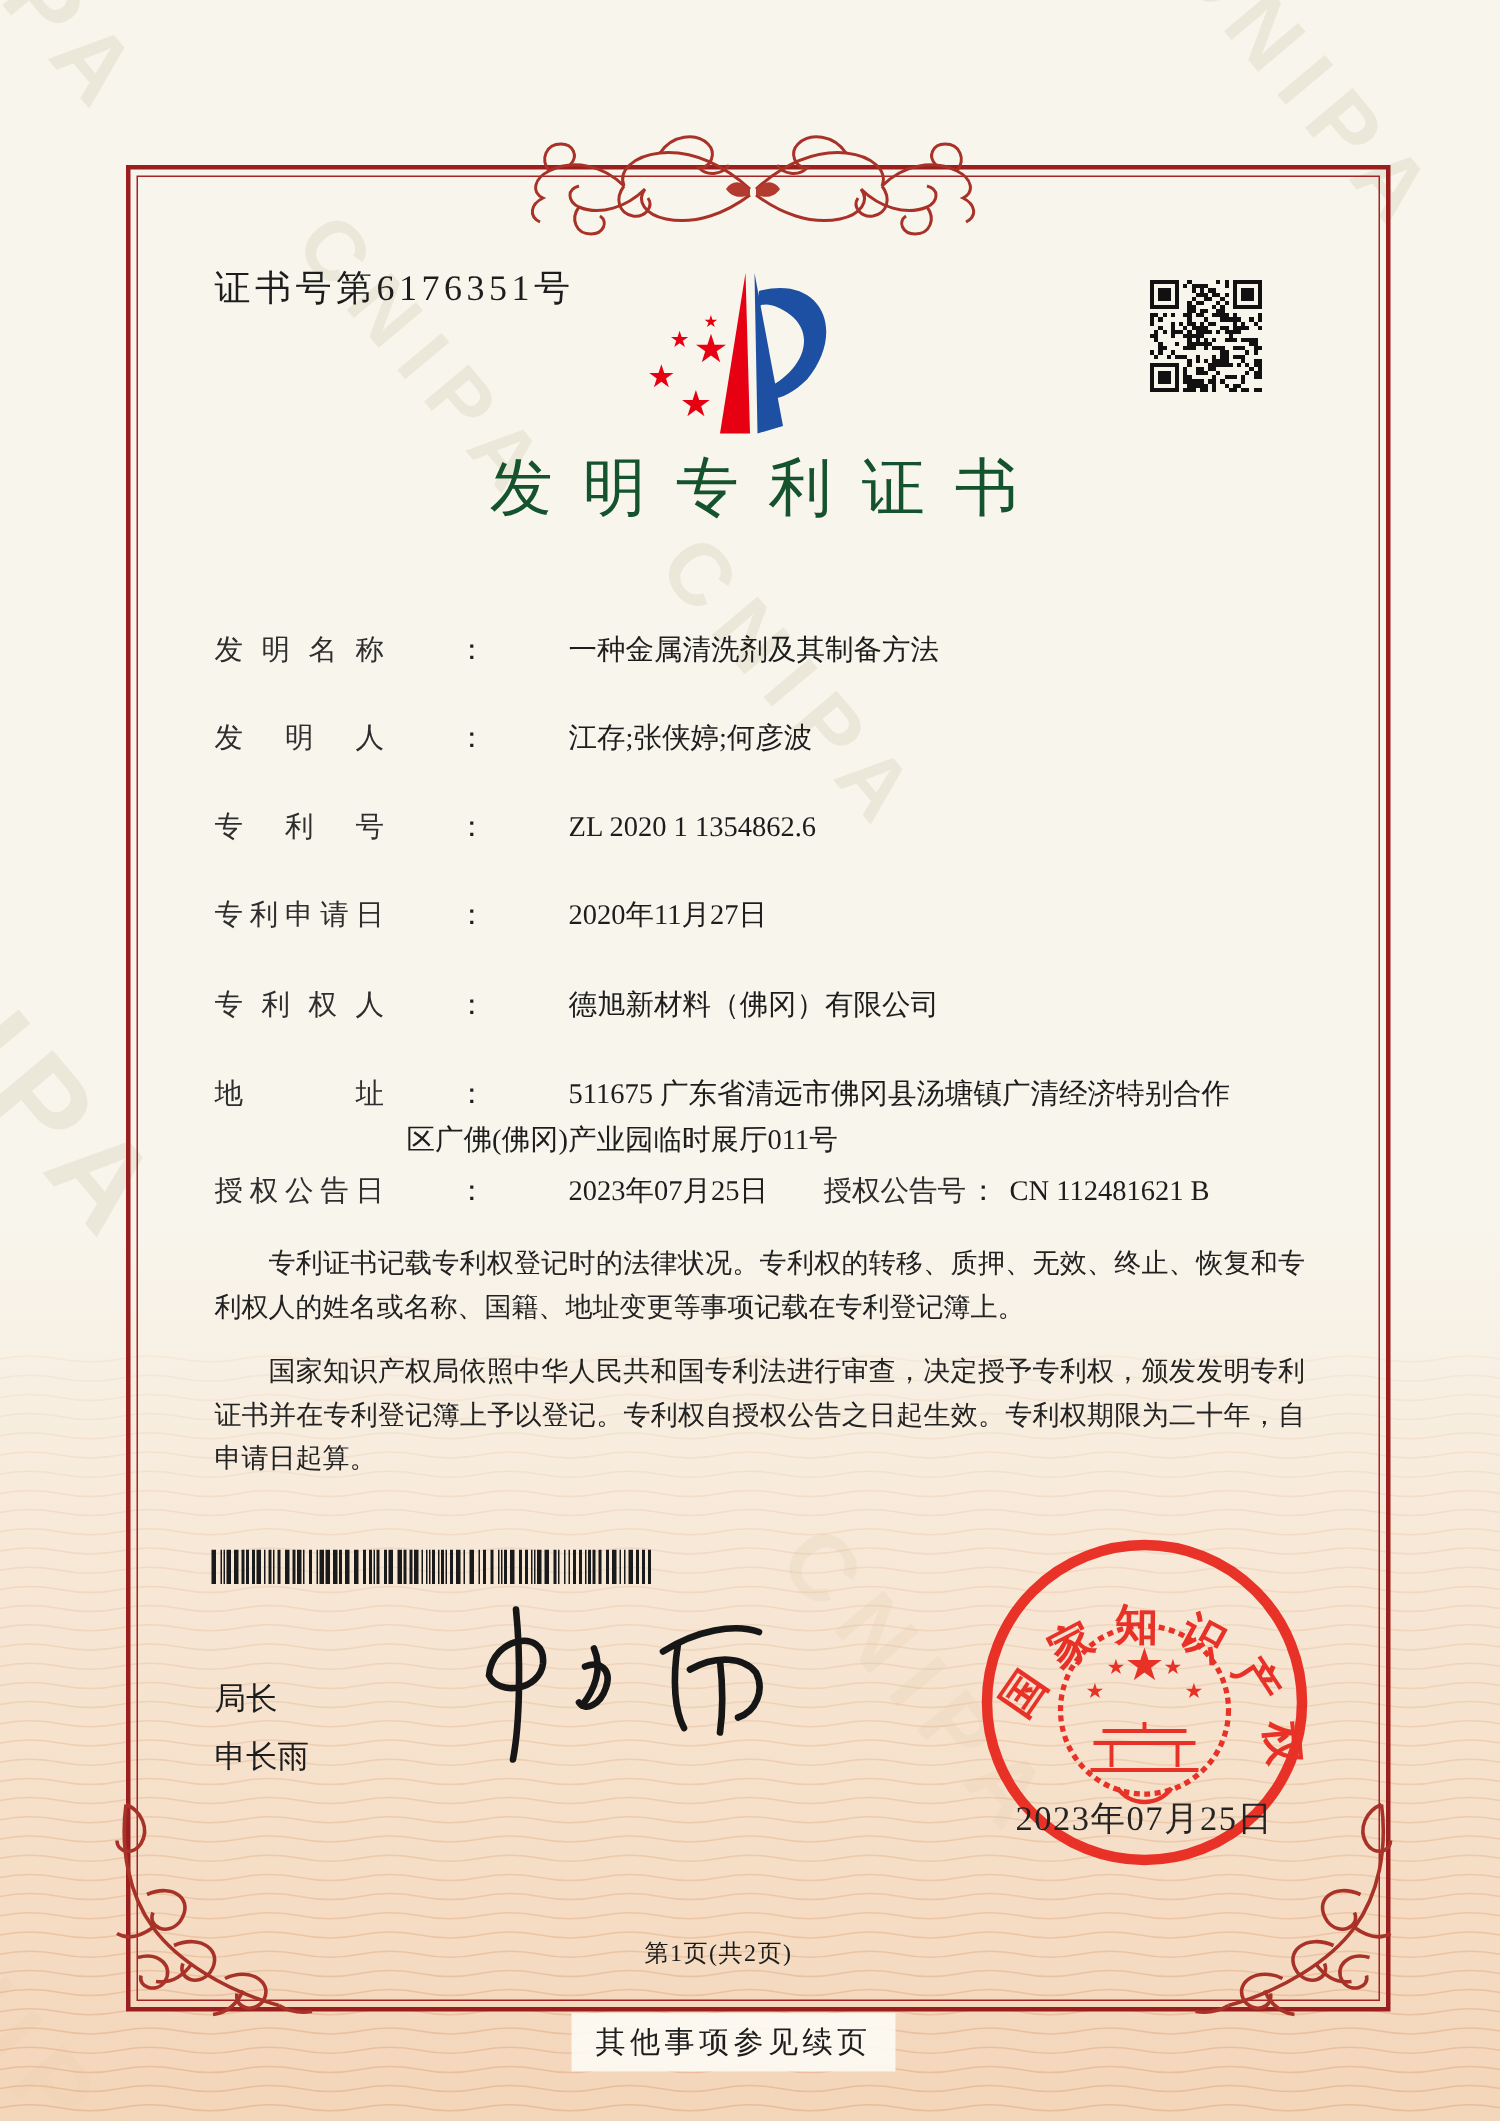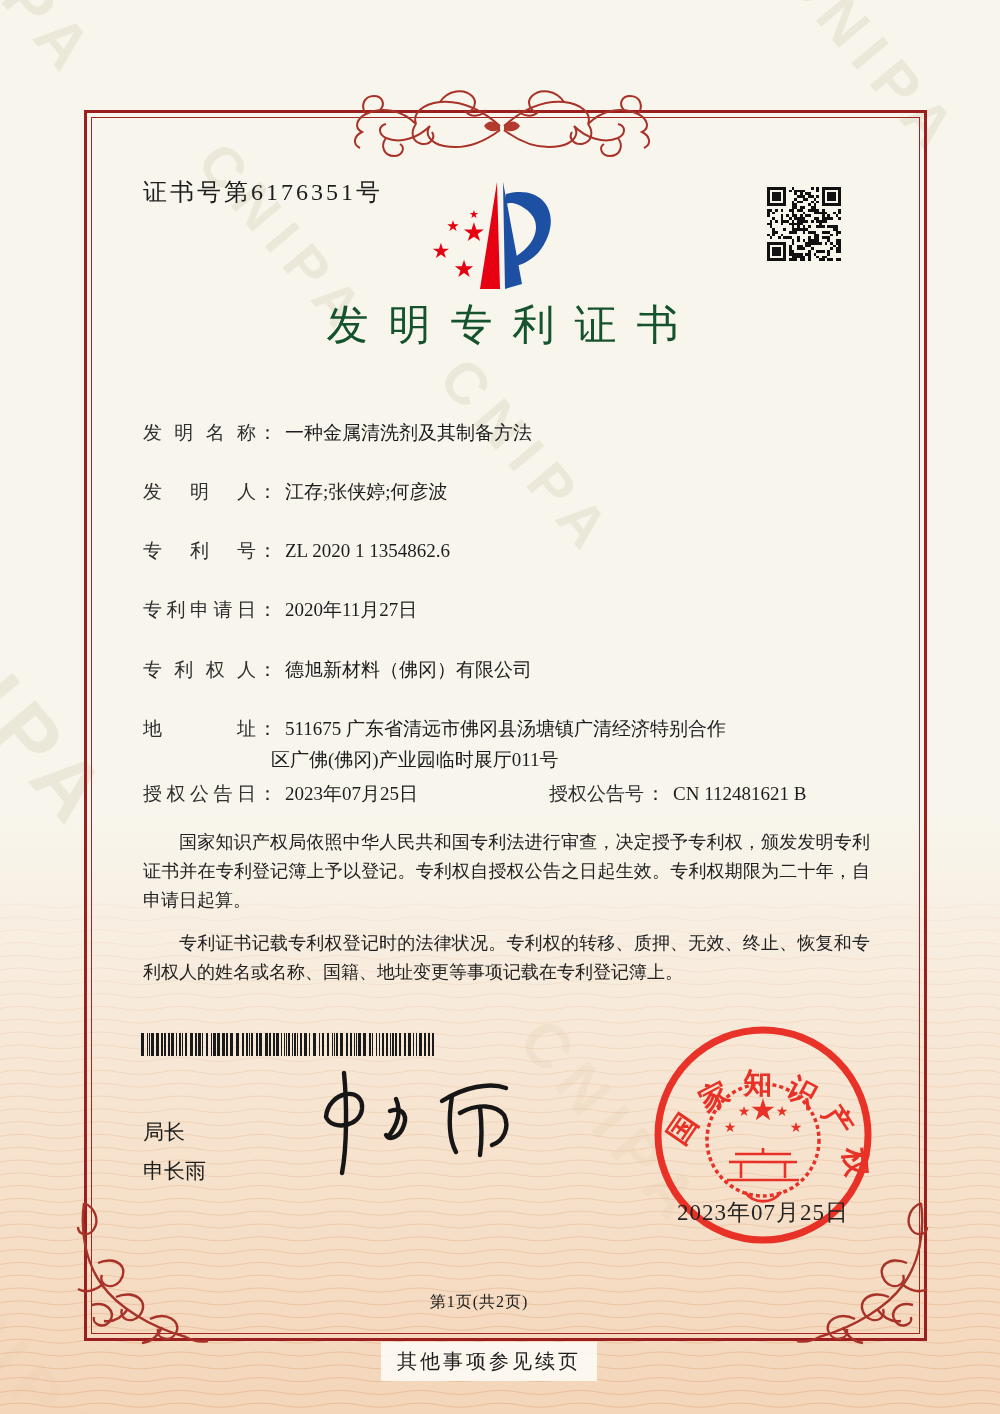--- a/index.html
+++ b/index.html
@@ -20,21 +20,21 @@
   
   #pinkgrad{left:0;top:820px;width:1000px;height:594px;
     background:linear-gradient(180deg,rgba(247,227,207,0) 0%,rgba(246,217,190,0.5) 40%,rgba(243,208,176,0.85) 100%);}
   
   #frame{left:84px;top:110px;width:837px;height:1225px;border:3px solid #9c1f1f;}
   #frame .inner{position:absolute;left:4px;top:4px;right:4px;bottom:4px;border:1px solid #a32424;}
   
   #certno{left:143px;top:176px;font-size:24px;letter-spacing:3px;}
   #title{left:84px;width:837px;top:297px;text-align:center;font-size:42px;font-weight:normal;
     letter-spacing:20px;text-indent:20px;color:#14532d;}
-  .row{left:143px;width:730px;position:absolute;font-size:19px;display:flex;align-items:baseline;}
+  .row{left:143px;width:730px;position:absolute;font-size:19px;display:flex;align-items:baseline;gap:47px;}
   .flabel{display:inline-block;width:113px;text-align:justify;text-align-last:justify;color:#2e2e2e;flex:none;}
   .colon{flex:none;margin-left:2px;}
   .fvalue{margin-left:8px;white-space:nowrap;}
   .addr2{left:271px;top:747px;font-size:19px;}
   .pair2{position:absolute;left:362px;top:0;display:flex;align-items:baseline;}
   .pair2 .flabel{width:95px;margin-left:44px;}
   #paras{left:143px;top:828px;width:727px;}
   #paras p{margin:0 0 14px 0;font-size:18px;line-height:29px;text-indent:2em;text-align:justify;color:#222;}
   #barcode{left:140px;top:1033px;}
   #signer-title{left:143px;top:1118px;font-size:21px;font-family:"Liberation Sans","DejaVu Sans",sans-serif;text-align:center;}
@@ -461,22 +461,22 @@
     <span class="colon">：</span>
   <span class="fvalue">2023年07月25日</span>
   <span class="pair2">
     <span class="flabel">授权公告号</span>
       <span class="colon">：</span>
     <span class="fvalue">CN 112481621 B</span>
   </span>
 </div>
 
 <div id="paras" class="abs">
+  <p>专利证书记载专利权登记时的法律状况。专利权的转移、质押、无效、终止、恢复和专利权人的姓名或名称、国籍、地址变更等事项记载在专利登记簿上。</p>
   <p>国家知识产权局依照中华人民共和国专利法进行审查，决定授予专利权，颁发发明专利证书并在专利登记簿上予以登记。专利权自授权公告之日起生效。专利权期限为二十年，自申请日起算。</p>
-  <p>专利证书记载专利权登记时的法律状况。专利权的转移、质押、无效、终止、恢复和专利权人的姓名或名称、国籍、地址变更等事项记载在专利登记簿上。</p>
 </div>
 
 <svg id="barcode" class="abs" width="302" height="23">
     <rect x="1" y="0" width="3" height="23" fill="#1a1a1a"></rect>
     <rect x="7" y="0" width="1" height="23" fill="#1a1a1a"></rect>
     <rect x="9" y="0" width="1" height="23" fill="#1a1a1a"></rect>
     <rect x="11" y="0" width="3" height="23" fill="#1a1a1a"></rect>
     <rect x="16" y="0" width="3" height="23" fill="#1a1a1a"></rect>
     <rect x="21" y="0" width="2" height="23" fill="#1a1a1a"></rect>
     <rect x="24" y="0" width="2" height="23" fill="#1a1a1a"></rect>

